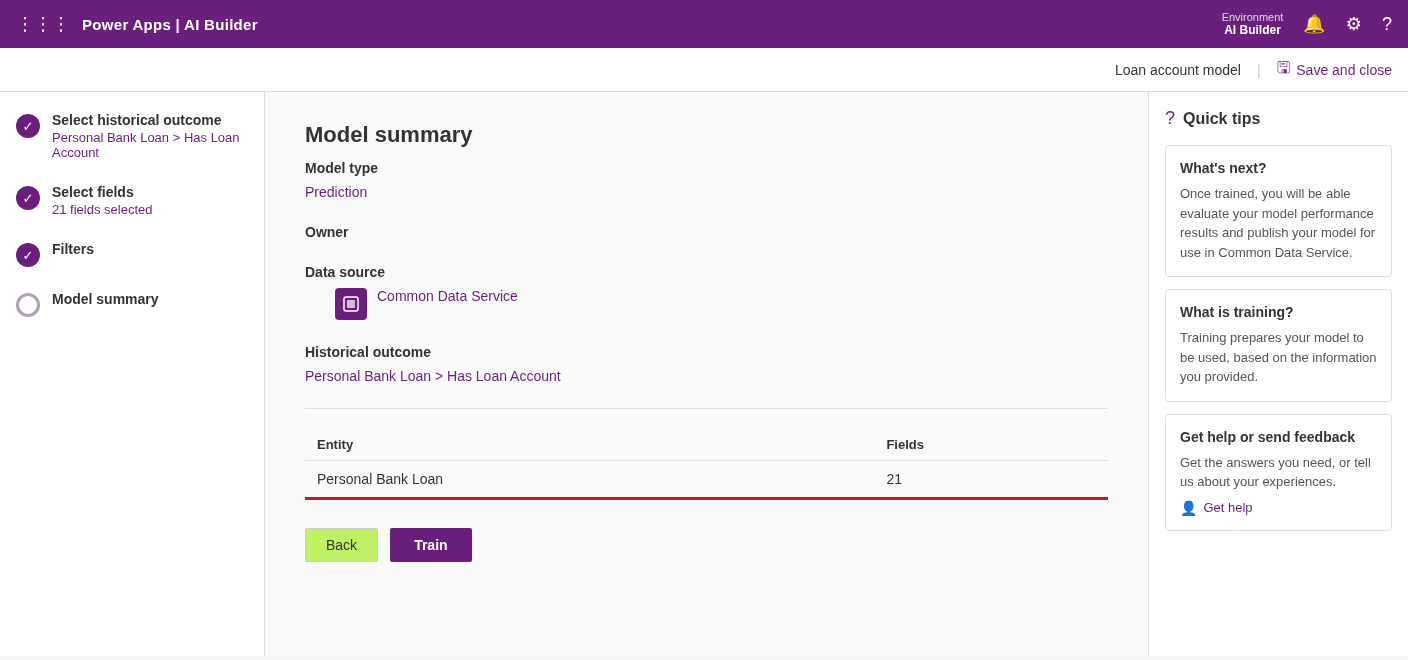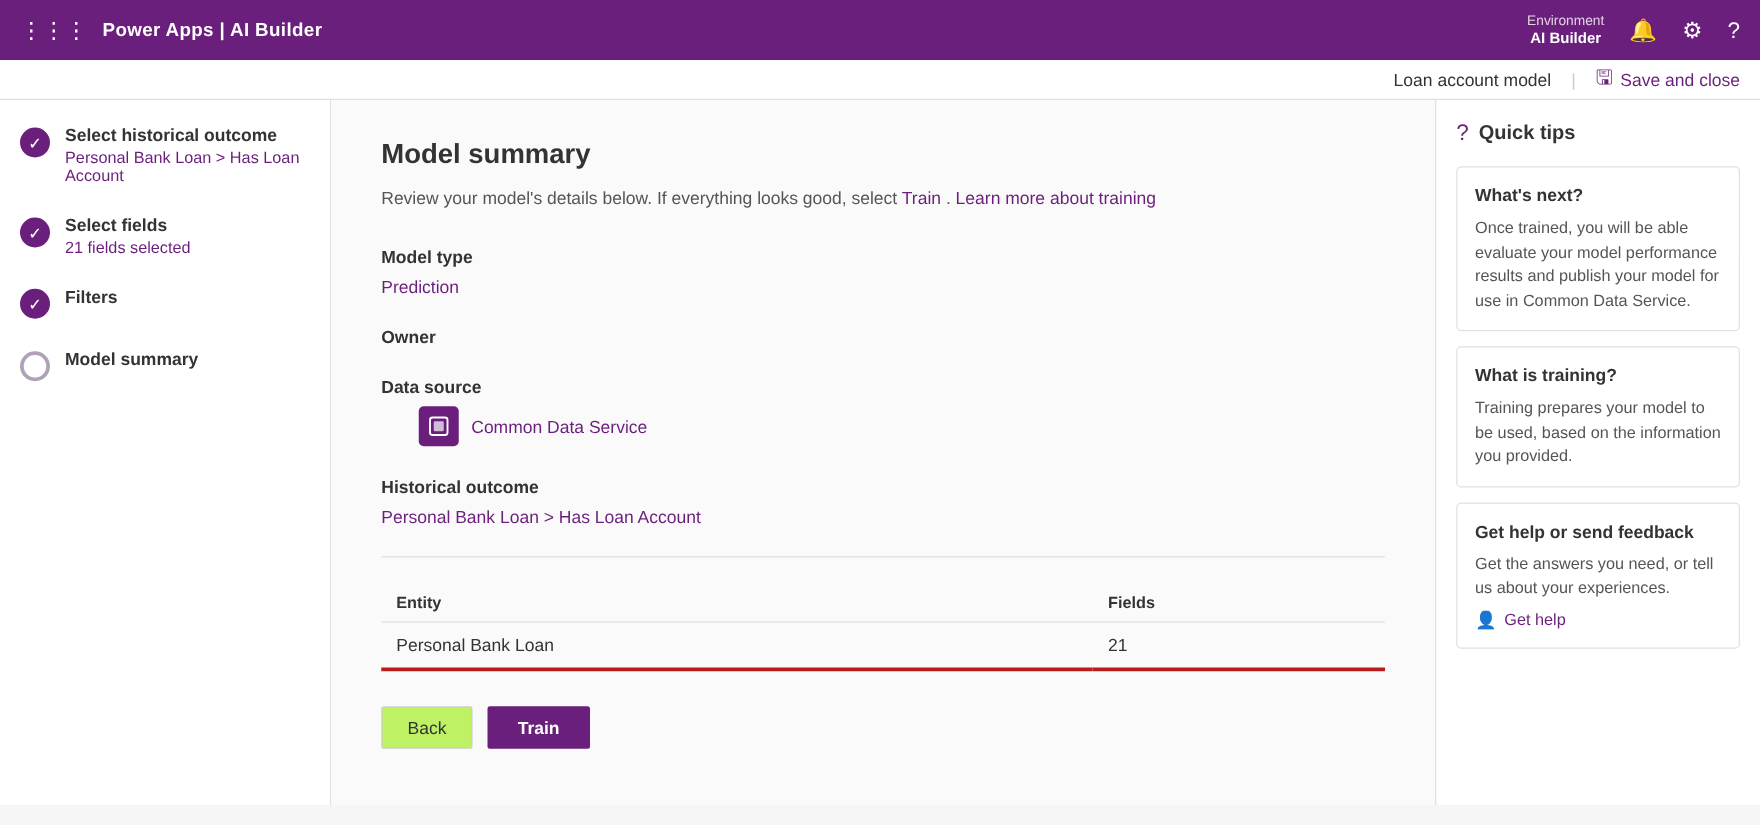--- a/index.html
+++ b/index.html
@@ -25,21 +25,21 @@
       font-size: 13px;
     }
     .topnav-env { display: flex; flex-direction: column; align-items: center; font-size: 12px; }
     .topnav-env-label { font-size: 11px; opacity: 0.8; }
     .topnav-env-name { font-weight: 600; }
     .topnav-icon { font-size: 18px; cursor: pointer; }
 
     
     .subheader {
       background: white;
-      height: 32px;
+      height: 44px;
       display: flex;
       align-items: center;
       justify-content: flex-end;
       padding: 0 16px;
       border-bottom: 1px solid #e0e0e0;
       gap: 16px;
     }
     .subheader-model-name {
       font-size: 14px;
       color: #333;
@@ -112,21 +112,21 @@
 
     .page-title { font-size: 22px; font-weight: 600; color: #333; margin-bottom: 12px; }
     .page-desc { font-size: 14px; color: #555; margin-bottom: 28px; line-height: 1.5; }
     .page-desc a { color: #6b1f7c; text-decoration: none; }
 
     .section-label { font-size: 14px; font-weight: 600; color: #333; margin-bottom: 8px; }
     .section-value { font-size: 14px; color: #6b1f7c; margin-bottom: 24px; }
 
     .data-source-row {
       display: flex;
-      align-items: center;
+      align-items: flex-start;
       gap: 10px;
       margin-bottom: 24px;
       padding-left: 30px;
     }
     .cds-icon {
       width: 32px;
       height: 32px;
       background: #6b1f7c;
       border-radius: 4px;
       display: flex;
@@ -279,26 +279,20 @@
         <span class="step-title">Model summary</span>
       </div>
     </div>
 
   </div>
 
   <div class="content-area">
 
     <h1 class="page-title">Model summary</h1>
 
-    <p class="page-desc">
-      <span>Review your model's details below. If everything looks good, select </span>
-      <a href="#">Train</a>
-      <span>. </span>
-      <a href="#">Learn more about training</a>
-    </p>
 
     <div class="section-label">Model type</div>
     <div class="section-value">Prediction</div>
 
     <div class="section-label">Owner</div>
     <div style="margin-bottom:24px;"></div>
 
     <div class="section-label">Data source</div>
     <div class="data-source-row">
       <div class="cds-icon">

